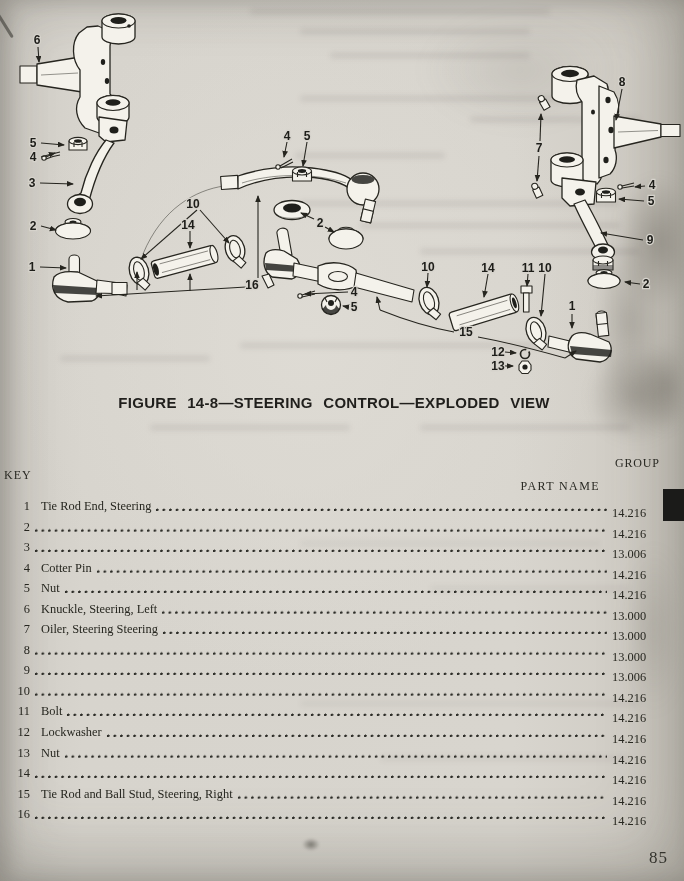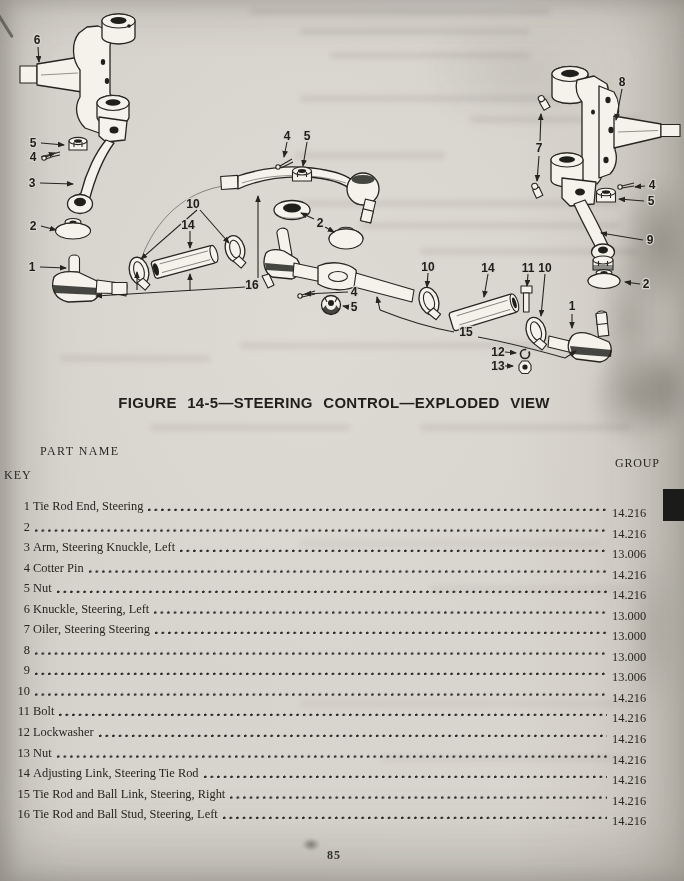--- a/index.html
+++ b/index.html
@@ -10,31 +10,31 @@
           #d6d3cc;
         font-family:"Liberation Serif",serif;color:#26261f;
         box-shadow:inset 0 0 55px rgba(72,69,61,.22), inset -20px -25px 70px rgba(72,69,61,.20), inset 8px 0 18px rgba(60,57,50,.18);}
   .stain{position:absolute;pointer-events:none;}
   .bl{position:absolute;height:7px;background:rgba(96,92,84,.10);filter:blur(2.6px);border-radius:4px;pointer-events:none;}
   .caption{position:absolute;left:0;top:394px;width:668px;text-align:center;
            font-family:"Liberation Sans",sans-serif;font-weight:bold;font-size:15px;
            letter-spacing:.3px;word-spacing:6px;color:#201f1c;}
   .hdr{position:absolute;font-size:12px;color:#2a2a24;}
   .hdr-key{left:4px;top:468px;letter-spacing:1px;}
-  .hdr-name{left:40px;top:444px;width:560px;text-align:left;letter-spacing:1.4px;}
+  .hdr-name{left:40px;top:479px;width:560px;text-align:right;letter-spacing:1.4px;}
   .hdr-group{left:615px;top:456px;letter-spacing:.8px;}
   .rows{position:absolute;left:0;top:496px;width:684px;}
   .prow{display:flex;height:20.55px;line-height:20.55px;font-size:12.4px;padding-right:26px;box-sizing:border-box;}
   .pkey{flex:0 0 30px;text-align:right;}
-  .pname{margin-left:3px;white-space:nowrap;}
+  .pname{margin-left:11px;white-space:nowrap;}
   .pleader{flex:1 1 auto;margin:0 5px 0 4px;
            background-image:radial-gradient(circle at 2.2px 13.5px,#2d2d28 1.05px,rgba(0,0,0,0) 1.5px);
            background-size:6.6px 20.55px;background-repeat:repeat;}
   .pgroup{flex:0 0 46px;transform:translateY(6.5px);}
-  .pagenum{position:absolute;left:0;top:848px;width:668px;text-align:center;font-size:12px;letter-spacing:1px;color:#34332d;font-weight:bold;}
+  .pagenum{position:absolute;left:0;top:848px;width:668px;text-align:right;font-size:17px;letter-spacing:1px;color:#34332d;}
   .tab{position:absolute;right:0;top:489px;width:21px;height:32px;background:#1b1b19;}
   .crease{position:absolute;left:2px;top:6px;width:3px;height:34px;background:#45433d;opacity:.65;transform:rotate(-32deg);border-radius:2px;}
   .blob{position:absolute;left:302px;top:838px;width:18px;height:13px;
         background:radial-gradient(closest-side,rgba(60,57,51,.55),rgba(60,57,51,0));filter:blur(1.2px);}
   svg.diagram{position:absolute;left:0;top:0;}
   .pt{fill:#f4f2eb;stroke:#26251f;stroke-width:1.3;stroke-linejoin:round;}
   .pt2{fill:#f4f2eb;stroke:#26251f;stroke-width:1.1;stroke-linejoin:round;}
   .drk{fill:#1f1f1b;stroke:none;}
   .shd{fill:#1f1f1b;opacity:.82;stroke:none;}
   .thn{stroke:#26251f;stroke-width:.8;fill:none;opacity:.6;}
@@ -389,42 +389,41 @@
       <text class="co" x="572" y="310">1</text>
       <text class="co" x="622" y="86">8</text>
       <text class="co" x="539" y="152">7</text>
       <text class="co" x="652" y="189">4</text>
       <text class="co" x="651" y="205">5</text>
       <text class="co" x="650" y="244">9</text>
       <text class="co" x="646" y="288">2</text>
     </g>
   </svg>
 
-  <div class="caption">FIGURE 14-5—STEERING CONTROL—EXPLODED VIEW</div>
+  <div class="caption">FIGURE 14-8—STEERING CONTROL—EXPLODED VIEW</div>
 
   <div>
     <div class="hdr hdr-key">KEY</div>
     <div class="hdr hdr-name">PART NAME</div>
     <div class="hdr hdr-group">GROUP</div>
 
     <div class="rows">
       <div class="prow">
           <span class="pkey">1</span>
           <span class="pname">Tie Rod End, Steering</span>
           <span class="pleader"></span>
           <span class="pgroup">14.216</span>
         </div>
       <div class="prow">
           <span class="pkey">2</span>
           <span class="pleader"></span>
           <span class="pgroup">14.216</span>
         </div>
       <div class="prow">
           <span class="pkey">3</span>
-          <span class="pname">Arm, Steering Knuckle, Left</span>
           <span class="pleader"></span>
           <span class="pgroup">13.006</span>
         </div>
       <div class="prow">
           <span class="pkey">4</span>
           <span class="pname">Cotter Pin</span>
           <span class="pleader"></span>
           <span class="pgroup">14.216</span>
         </div>
       <div class="prow">
@@ -473,33 +472,31 @@
           <span class="pgroup">14.216</span>
         </div>
       <div class="prow">
           <span class="pkey">13</span>
           <span class="pname">Nut</span>
           <span class="pleader"></span>
           <span class="pgroup">14.216</span>
         </div>
       <div class="prow">
           <span class="pkey">14</span>
-          <span class="pname">Adjusting Link, Steering Tie Rod</span>
           <span class="pleader"></span>
           <span class="pgroup">14.216</span>
         </div>
       <div class="prow">
           <span class="pkey">15</span>
-          <span class="pname">Tie Rod and Ball Link, Steering, Right</span>
+          <span class="pname">Tie Rod and Ball Stud, Steering, Right</span>
           <span class="pleader"></span>
           <span class="pgroup">14.216</span>
         </div>
       <div class="prow">
           <span class="pkey">16</span>
-          <span class="pname">Tie Rod and Ball Stud, Steering, Left</span>
           <span class="pleader"></span>
           <span class="pgroup">14.216</span>
         </div>
     </div>
   </div>
 
   <div class="tab"></div>
   <div class="blob"></div>
   <div class="pagenum">85</div>
 </div>

